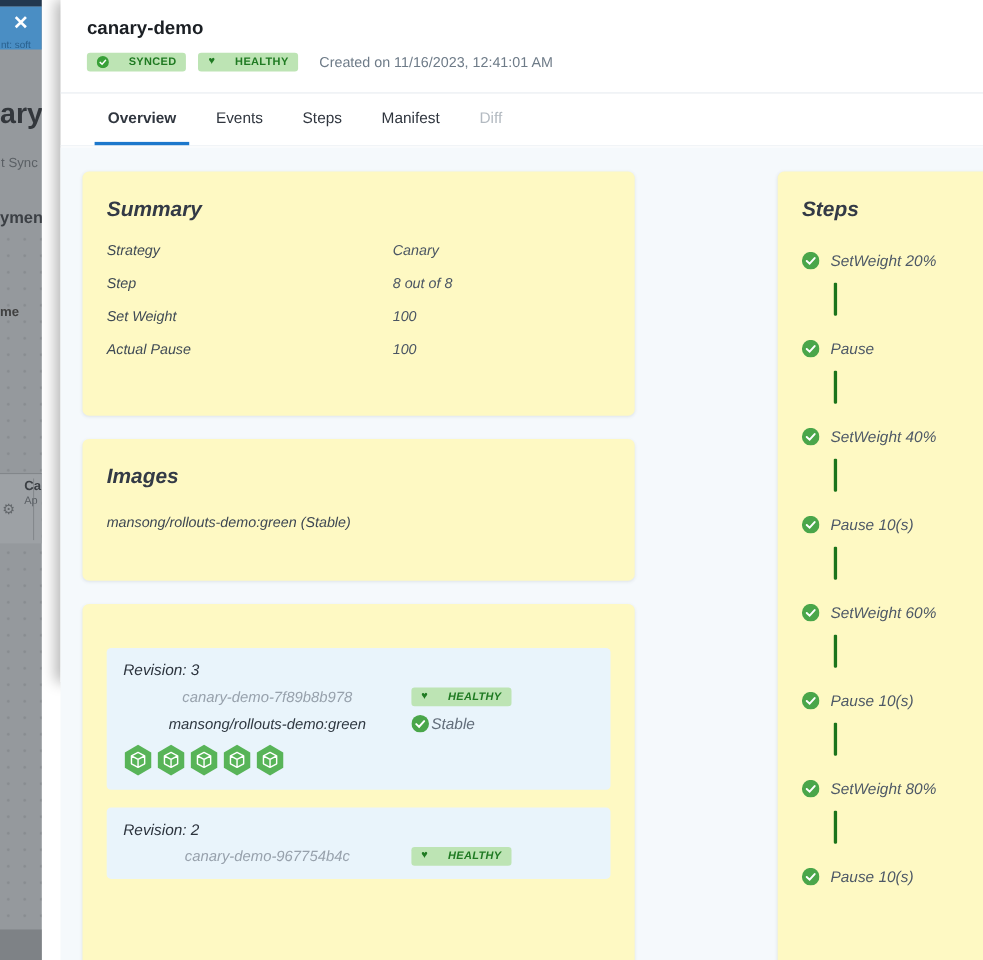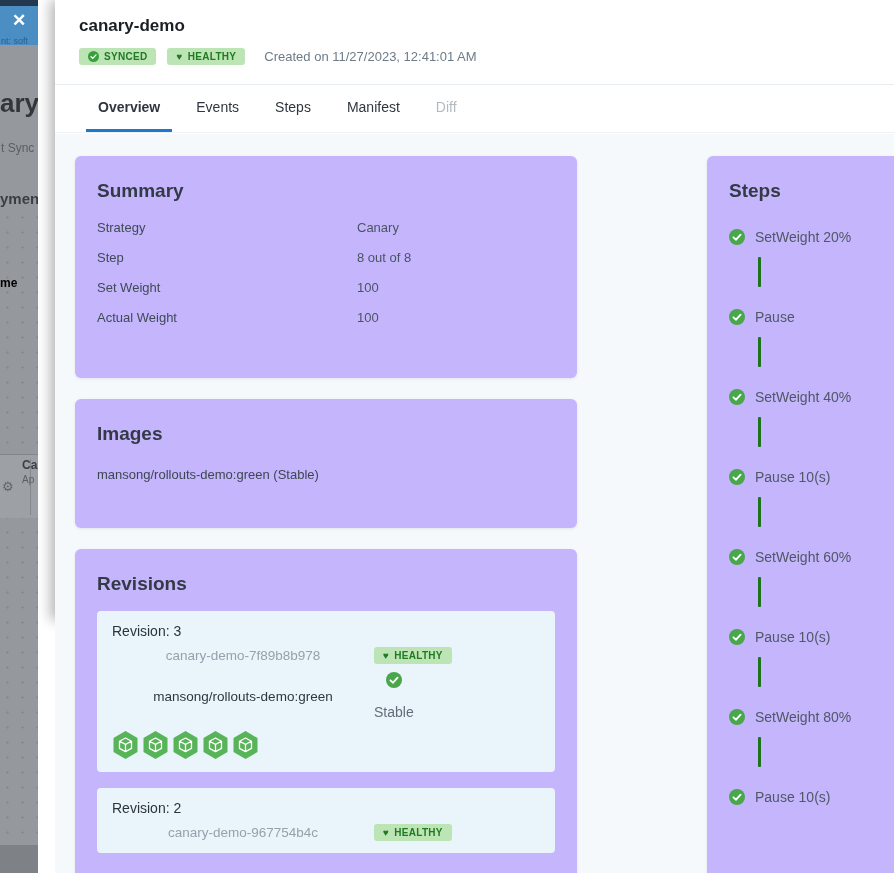--- a/index.html
+++ b/index.html
@@ -12,70 +12,70 @@
     background-image:radial-gradient(circle, #7c8084 1px, transparent 1.4px); background-size:15px 15px; opacity:.55; }
   .underlay .topbar { position:absolute; left:0; top:0; width:38px; height:6px; background:#22384f; }
   .close-btn { position:absolute; left:0; top:6px; width:38px; height:39px; background:#4a8ec4; color:#fff;
     display:flex; align-items:flex-start; justify-content:center; cursor:pointer; }
   .close-btn .x { font-size:17px; font-weight:bold; line-height:30px; }
   .frag { position:absolute; white-space:nowrap; }
   .frag-link { top:36px; left:1px; font-size:9px; color:#29608e; }
   .frag-apptitle { top:88px; left:0; font-size:26px; font-weight:bold; color:#33373c; }
   .frag-sync { top:141px; left:1px; font-size:12px; color:#5a5f64; }
   .frag-section { top:190px; left:0; font-size:15px; font-weight:bold; color:#3b3f44; }
-  .frag-colhdr { top:276px; left:0; font-size:12px; font-weight:bold; color:#000000; }
-  .ucard { position:absolute; left:0; top:430px; width:38px; height:64px; background:#9da1a5; border-top:1px solid #82868a;margin-top:24px; }
+  .frag-colhdr { top:276px; left:0; font-size:12px; font-weight:bold; color:#404040; }
+  .ucard { position:absolute; left:0; top:430px; width:38px; height:64px; background:#9da1a5; border-top:1px solid #82868a; }
   .ucard .vline { position:absolute; left:30px; top:4px; width:1px; height:56px; background:#84888c; }
   .ucard .l1 { position:absolute; left:22px; top:3px; font-size:12px; font-weight:bold; color:#3b3f44; }
   .ucard .l2 { position:absolute; left:22px; top:19px; font-size:10px; color:#5a5f64; }
   .ucard .gear { position:absolute; left:2px; top:24px; font-size:13px; color:#62666a; }
   .underlay .footer { position:absolute; left:0; top:845px; width:38px; height:28px; background:#7e8286; }
 
   
   .panel { position:absolute; left:38px; top:0; width:856px; height:620px; background:#fff;
     box-shadow:-5px 0 12px rgba(0,0,0,.28);margin-left:17px; }
 
   .p-header { height:85px; padding:16px 0 0 24px; border-bottom:1px solid #e7ecf0; }
   .p-title { font-size:17px; font-weight:bold; color:#1b1f24; }
   .badge-row { display:flex; align-items:center; margin-top:12px; }
-  .badge { display:inline-flex; align-items:center; gap:5px; background:#bde4b4; color:#1f7a22;
+  .badge { display:inline-flex; gap:18px; background:#bde4b4; color:#1f7a22;
     font-size:10px; font-weight:bold; letter-spacing:.3px; padding:3px 9px; border-radius:3px; margin-right:11px; }
   .badge .heart { font-size:10px; line-height:10px; }
   .created { font-size:13px; color:#6e7b88; margin-left:8px; }
 
   .tabs { height:48px; display:flex; padding-left:31px; border-bottom:1px solid #eef2f5; }
   .tab { padding:0 12px; margin-right:12px; font-size:14px; color:#30363f; line-height:45px;
     border-bottom:3px solid transparent; cursor:pointer; }
   .tab.active { font-weight:bold; border-bottom-color:#1d78cc; }
   .tab.disabled { color:#b3bac1; cursor:default; }
 
   .content { position:absolute; left:0; top:134px; width:856px; height:739px; background:#f5f9fc; overflow:hidden; }
 
-  .card { position:absolute; background:#c4b5fd; border-radius:6px; box-shadow:0 1px 3px rgba(40,60,80,.10); padding:24px 22px; }
+  .card { position:absolute; background:#fef9c3; border-radius:6px; box-shadow:0 1px 3px rgba(40,60,80,.10); padding:24px 22px;font-style:italic; }
   .card-title { font-size:19px; font-weight:bold; color:#333a46; }
 
   .card-summary { left:20px; top:22px;  width:502px; height:222px; }
   .card-images  { left:20px; top:265px; width:502px; height:129px; }
   .card-revisions { left:20px; top:415px; width:502px; height:345px; }
   .card-steps { left:652px; top:22px; width:272px; height:740px; }
 
   .sum-rows { margin-top:10px; }
   .sum-row { display:flex; align-items:center; height:30px; }
   .sum-label { width:260px; font-size:13px; color:#3f4a55; }
   .sum-value { font-size:13px; color:#4a5563; }
 
   .img-line { margin-top:22px; font-size:13px; color:#3d4753; }
 
   .subcard { background:#e9f4fb; border-radius:4px; padding:12px 15px; margin-top:16px; }
   .rev-name { font-size:14px; color:#2c333d; }
   .rev-grid { display:flex; align-items:center; margin-top:8px; }
   .rev-left { width:262px;text-align:center; }
   .rev-rs { font-size:13.5px; color:#97a1ac; }
   .rev-img { font-size:13.5px; color:#2e3740; }
-  .stable { display:inline-flex; align-items:center; gap:16px; font-size:14px; color:#626d7a;flex-direction:column; }
+  .stable { display:inline-flex; align-items:center; gap:2px; font-size:14px; color:#626d7a; }
   .pods { display:flex; gap:3px; margin-top:10px; }
 
   .steps-list { margin-top:24px; }
   .step-row { display:flex; align-items:center; gap:10px; height:22px; margin-bottom:9px; }
   .step-label { font-size:14px; color:#4e5967;text-align:right; }
   .connector { width:3px; height:30px; background:#1b741b; margin:0 0 19px 29px; border-radius:1px; }
 
   .icon-svg { display:block; }
 </style>
 </head>
@@ -110,21 +110,21 @@
         <svg class="icon-svg" width="11" height="11" viewBox="0 0 16 16">
           <circle cx="8" cy="8" r="8" fill="#38a038"></circle>
           <path d="M4.4 8.3 L7 10.7 L11.6 5.6" stroke="#fff" stroke-width="1.9" fill="none" stroke-linecap="round"></path>
         </svg>
         <span>SYNCED</span>
       </span>
       <span class="badge">
         <span class="heart">♥</span>
         <span>HEALTHY</span>
       </span>
-      <span class="created">Created on 11/27/2023, 12:41:01 AM</span>
+      <span class="created">Created on 11/16/2023, 12:41:01 AM</span>
     </div>
   </div>
 
   <div class="tabs">
     <div class="tab active">Overview</div>
     <div class="tab">Events</div>
     <div class="tab">Steps</div>
     <div class="tab">Manifest</div>
     <div class="tab disabled">Diff</div>
   </div>
@@ -140,33 +140,32 @@
         </div>
         <div class="sum-row">
           <span class="sum-label">Step</span>
           <span class="sum-value">8 out of 8</span>
         </div>
         <div class="sum-row">
           <span class="sum-label">Set Weight</span>
           <span class="sum-value">100</span>
         </div>
         <div class="sum-row">
-          <span class="sum-label">Actual Weight</span>
+          <span class="sum-label">Actual Pause</span>
           <span class="sum-value">100</span>
         </div>
       </div>
     </div>
 
     <div class="card card-images">
       <div class="card-title">Images</div>
       <div class="img-line">mansong/rollouts-demo:green (Stable)</div>
     </div>
 
     <div class="card card-revisions">
-      <div class="card-title">Revisions</div>
 
       <div class="subcard">
         <div class="rev-name">Revision: 3</div>
         <div class="rev-grid">
           <div class="rev-left rev-rs">canary-demo-7f89b8b978</div>
           <span class="badge" style="margin-right:0">
             <span class="heart">♥</span>
             <span>HEALTHY</span>
           </span>
         </div>

